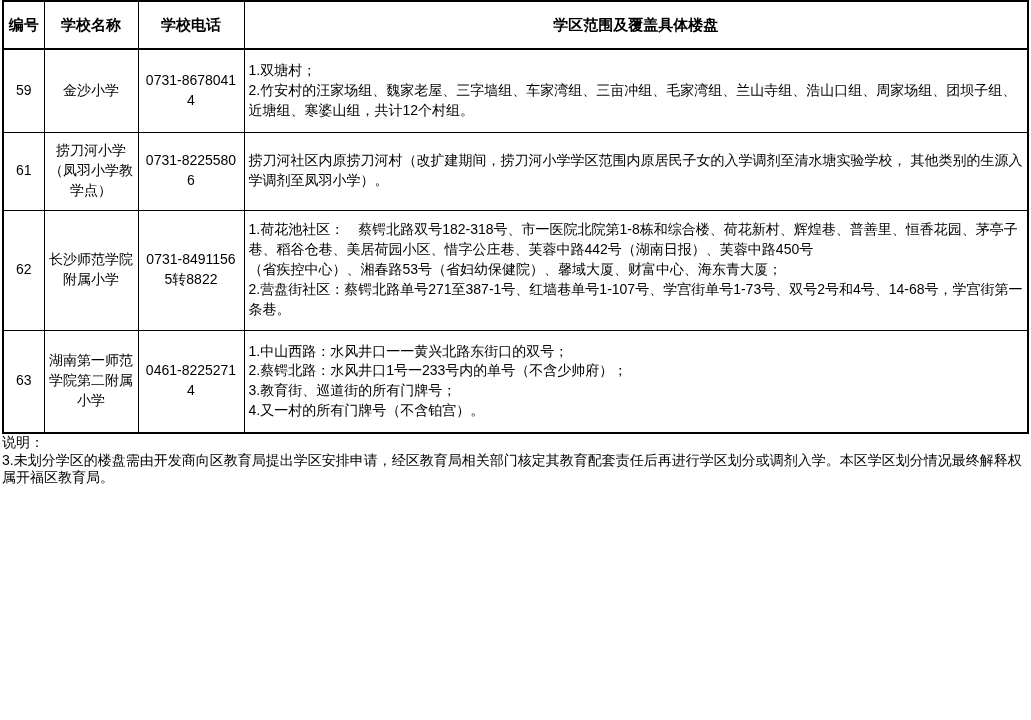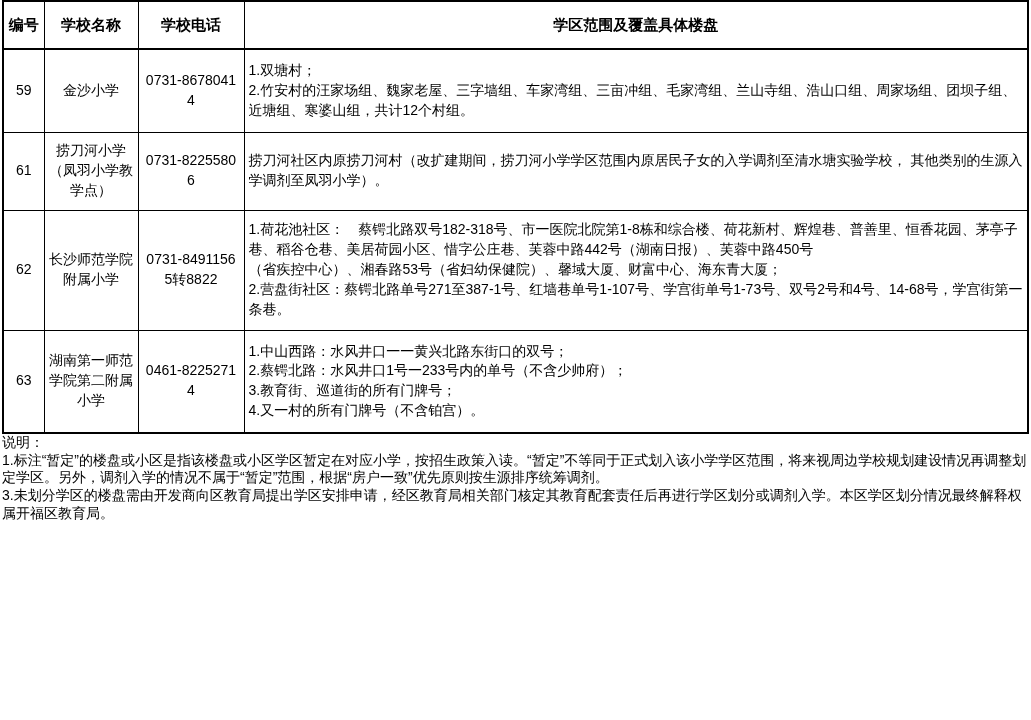--- a/index.html
+++ b/index.html
@@ -109,17 +109,16 @@
         <td class="cell-scope">1.中山西路：水风井口一一黄兴北路东街口的双号；
 2.蔡锷北路：水风井口1号一233号内的单号（不含少帅府）；
 3.教育街、巡道街的所有门牌号；
 4.又一村的所有门牌号（不含铂宫）。</td>
       </tr>
     </tbody>
   </table>
 
   <div class="notes">
     <p>说明：</p>
-    <p>1.标注“暂定”的楼盘或小区是指该楼盘或小区学区暂定在对应小学，按招生政策入读。“暂定”不等同于正式划入该小学学区范围，将来视周边学校规划建设情况再调整划定学区。另外，调剂入学的情况不属于“暂定”范围，根据“房户一致”优先原则按生源排序统筹调剂。</p>
     <p>3.未划分学区的楼盘需由开发商向区教育局提出学区安排申请，经区教育局相关部门核定其教育配套责任后再进行学区划分或调剂入学。本区学区划分情况最终解释权属开福区教育局。</p>
   </div>
 
 </div>
 
 </body></html>

